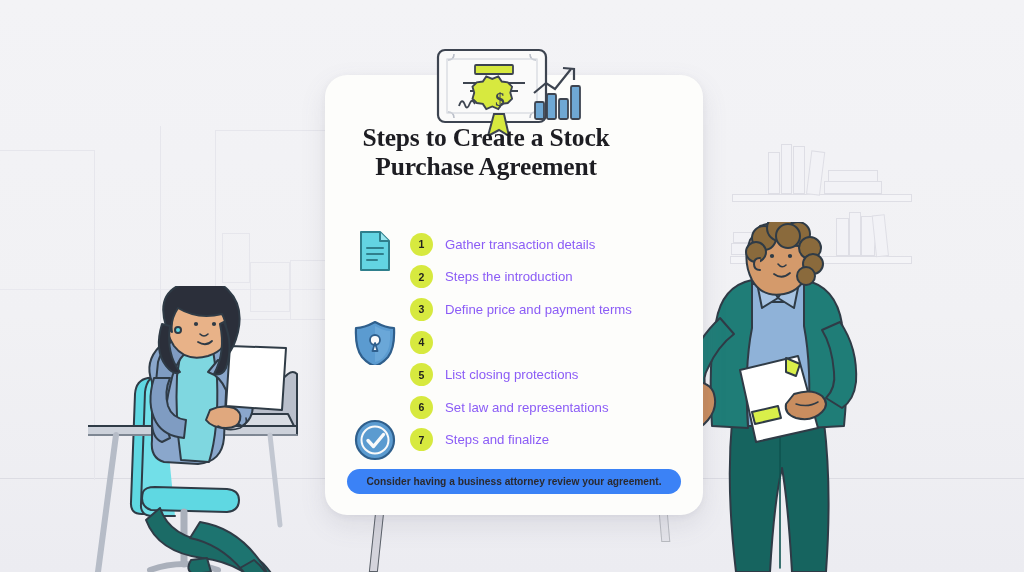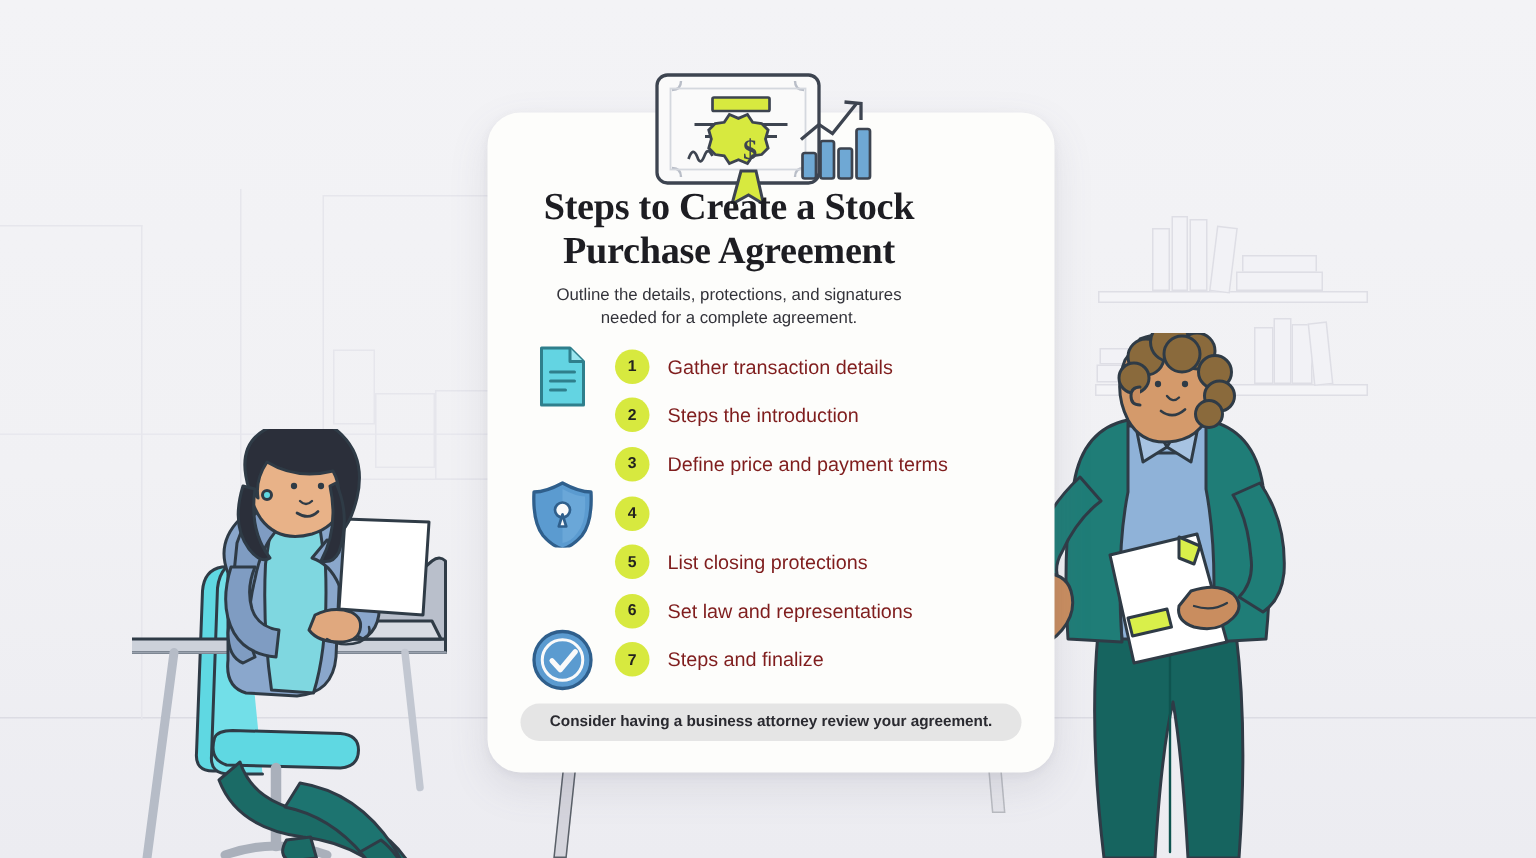--- a/index.html
+++ b/index.html
@@ -111,21 +111,21 @@
     font-weight: bold;
     display: flex;
     align-items: center;
     justify-content: center;
     flex: 0 0 auto;
     font-family: "Liberation Sans", sans-serif;
   }
   .step-label {
     margin-left: 12px;
     font-size: 13.2px;
-    color: #7f1d1d;
+    color: #8b5cf6;
     font-family: "Liberation Sans", sans-serif;
     white-space: nowrap;
   }
 
   
   .side-icon {
     position: absolute;
     left: 27px;
     width: 46px;
     height: 46px;
@@ -133,21 +133,21 @@
   .side-icon svg { display: block; width: 46px; height: 46px; }
 
   
   #footer-pill {
     position: absolute;
     left: 22px;
     top: 394px;
     width: 334px;
     height: 25px;
     border-radius: 13px;
-    background: #e5e5e5;
+    background: #3b82f6;
     display: flex;
     align-items: center;
     justify-content: center;
   }
   #footer-pill span {
     font-size: 10.2px;
     font-weight: bold;
     color: #2a2a30;
     font-family: "Liberation Sans", sans-serif;
   }
@@ -349,21 +349,20 @@
         <rect x="129" y="55" width="9" height="20" rx="1.5" fill="#6fa8d4" stroke="#3d4450" stroke-width="1.8"></rect>
         <rect x="141" y="42" width="9" height="33" rx="1.5" fill="#6fa8d4" stroke="#3d4450" stroke-width="1.8"></rect>
 
         <path d="M104 49 l12 -10 l9 6 l16 -20" fill="none" stroke="#3d4450" stroke-width="2.2"></path>
         <path d="M133 24 l11 1 l0 11" fill="none" stroke="#3d4450" stroke-width="2.2"></path>
       </svg>
     </div>
 
     <div id="card-head">
       <h1 id="card-title">Steps to Create a Stock Purchase Agreement</h1>
-      <p id="card-sub">Outline the details, protections, and signatures needed for a complete agreement.</p>
     </div>
 
     <div id="steps">
 
       <div class="side-icon" style="top:0px;">
         <svg viewBox="0 0 46 46" xmlns="http://www.w3.org/2000/svg">
           <path d="M9 4 h19 l9 9 v29 h-28z" fill="#63d4e2" stroke="#2f7f8c" stroke-width="2" stroke-linejoin="round"></path>
           <path d="M28 4 v9 h9" fill="#9ae6ef" stroke="#2f7f8c" stroke-width="2" stroke-linejoin="round"></path>
           <g stroke="#2f7f8c" stroke-width="2" stroke-linecap="round">
             <line x1="15" y1="20" x2="31" y2="20"></line>

